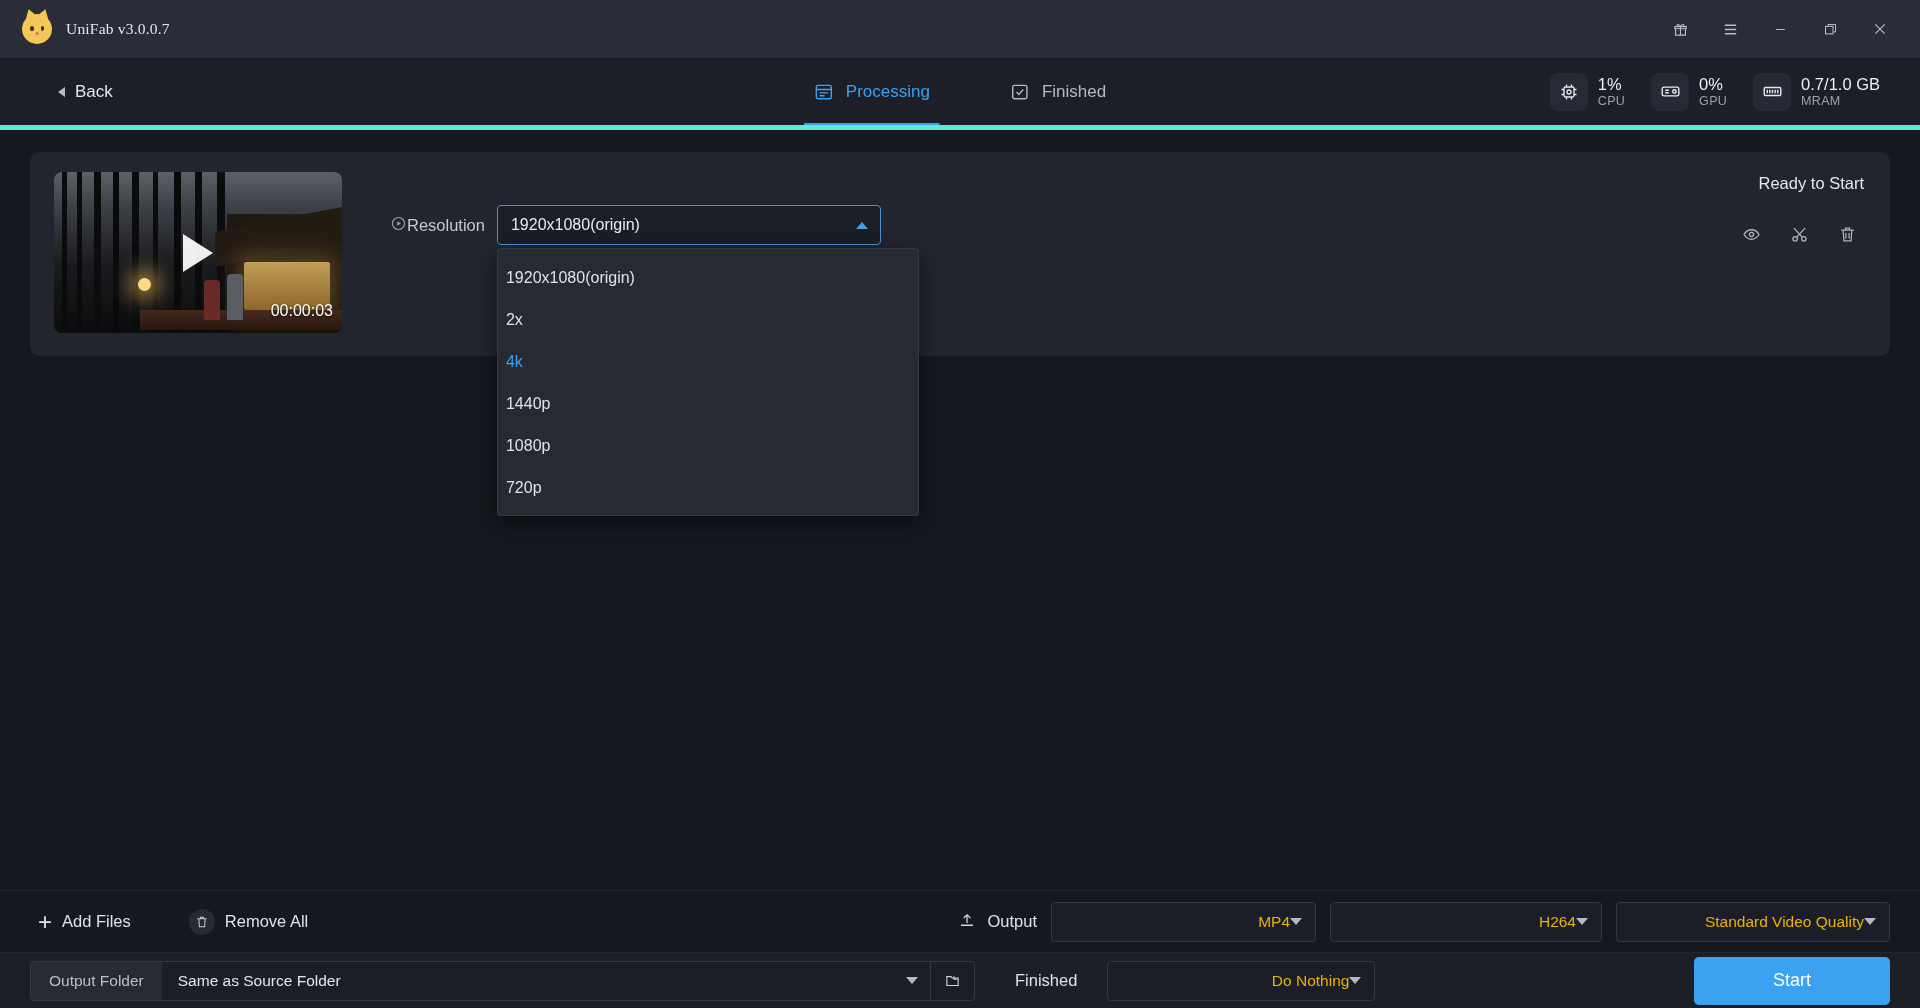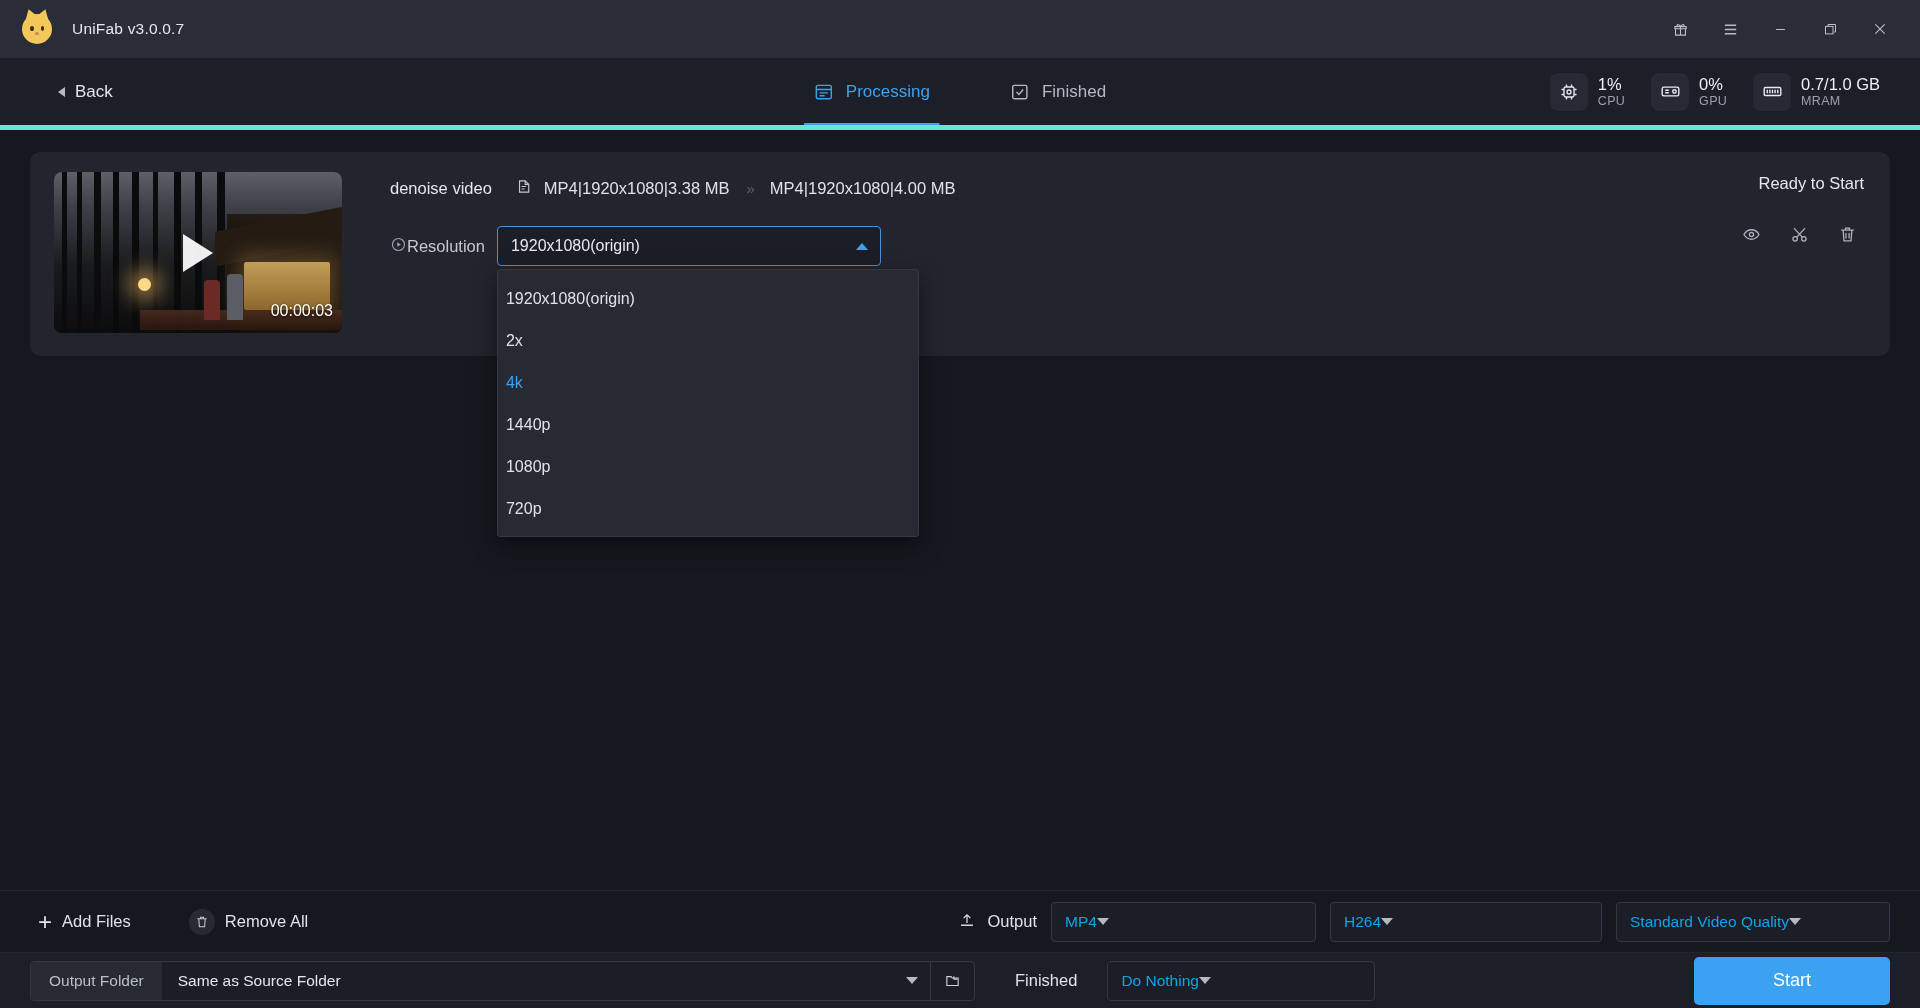--- a/index.html
+++ b/index.html
@@ -10,21 +10,21 @@
     color:#d8dbe2;
     overflow:hidden;
   }
 
   
   .titlebar{
     height:58px; background:#2a2d38;
     display:flex; align-items:center; justify-content:space-between;
     padding:0 18px 0 22px;
   }
-  .tb-left{ display:flex; align-items:center; gap:20px; }
+  .tb-left{ display:flex; align-items:center; gap:14px;font-family:Liberation Serif, serif; }
   .app-logo{
     width:30px; height:30px; border-radius:50%;
     background:#f3c75a; position:relative; flex:none;
   }
   .app-logo .ear{ position:absolute; width:0;height:0;
     border-left:6px solid transparent;border-right:6px solid transparent;
     border-bottom:9px solid #f3c75a; top:-5px;}
   .app-logo .ear.l{ left:2px; transform:rotate(-18deg);}
   .app-logo .ear.r{ right:2px; transform:rotate(18deg);}
   .app-logo .eye{ position:absolute; width:3.5px;height:5px;border-radius:50%;
@@ -155,22 +155,22 @@
   .tb-item{ display:flex; align-items:center; gap:10px; font-size:16.5px; color:#dfe2e9;
     padding:6px 8px; border-radius:4px; }
   .tb-item + .tb-item{ margin-left:42px; }
   .plus{ font-size:24px; line-height:1; color:#e0e3ea; font-weight:300;}
   .circ{ width:26px;height:26px;border-radius:50%;background:#272a33;
     display:flex;align-items:center;justify-content:center; color:#c6cad3; }
   .out-grp{ margin-left:auto; display:flex; align-items:center; gap:14px; }
   .out-lbl{ display:flex; align-items:center; gap:11px; font-size:16.5px; color:#dfe2e9; }
   .sel2{
     height:40px; background:#1b1e26; border:1px solid #343845; border-radius:4px;
-    display:flex;align-items:center;justify-content:flex-start;
-    padding:0 13px; font-size:15.5px; color:#0ea5e9;
+    display:flex;align-items:center;justify-content:flex-end;
+    padding:0 13px; font-size:15.5px; color:#eab308;
   }
   .sel2.w1{ width:265px;} .sel2.w2{ width:272px;} .sel2.w3{ width:274px;}
 
   .footer{
     height:56px; background:#1c1f27; display:flex; align-items:center;
     padding:0 30px; gap:12px; border-top:1px solid #23262e;
   }
   .of-group{ display:flex; align-items:stretch; height:40px;
     border:1px solid #343845; border-radius:4px; overflow:hidden; width:945px; background:#1b1e26;}
   .of-lbl{ background:#262a33; display:flex; align-items:center; padding:0 18px;
@@ -310,35 +310,20 @@
       <div class="win"></div>
       <div class="lamp"></div>
       <div class="rail"></div>
       <div class="person a"></div>
       <div class="person b"></div>
       <div class="play"></div>
       <div class="dur">00:00:03</div>
     </div>
 
     <div class="card-body">
-      <div class="row1">
-        <span class="task-name">denoise video</span>
-        <span class="fmt-grp">
-          <span>
-            <svg width="17" height="17" viewBox="0 0 24 24" fill="none" stroke="#c6cad3" stroke-width="1.6">
-              <path d="M5 4h8l5 5v11H5z"></path>
-                <path d="M8 12h6M8 15.5h4"></path>
-                <path d="M13 4v5h5"></path>
-            </svg>
-          </span>
-          <span>MP4|1920x1080|3.38 MB</span>
-          <span class="arrows">»</span>
-          <span>MP4|1920x1080|4.00 MB</span>
-        </span>
-      </div>
 
       <div class="row2">
         <span class="res-lbl">
           <span>
             <svg width="17" height="17" viewBox="0 0 24 24" fill="none" stroke="#9aa0ad" stroke-width="1.6">
               <circle cx="12" cy="12" r="8.5"></circle>
                 <path d="M10.2 8.7l5.2 3.3-5.2 3.3z" fill="#9aa0ad" stroke="none"></path>
             </svg>
           </span>
           <span>Resolution</span>

